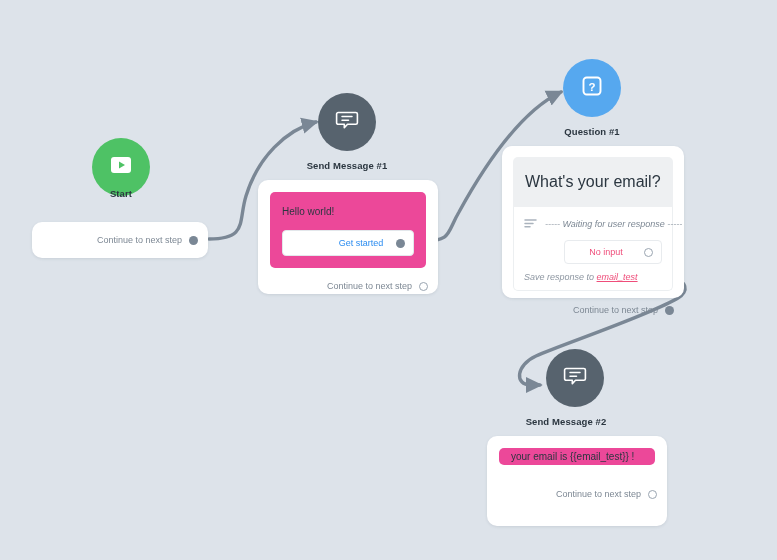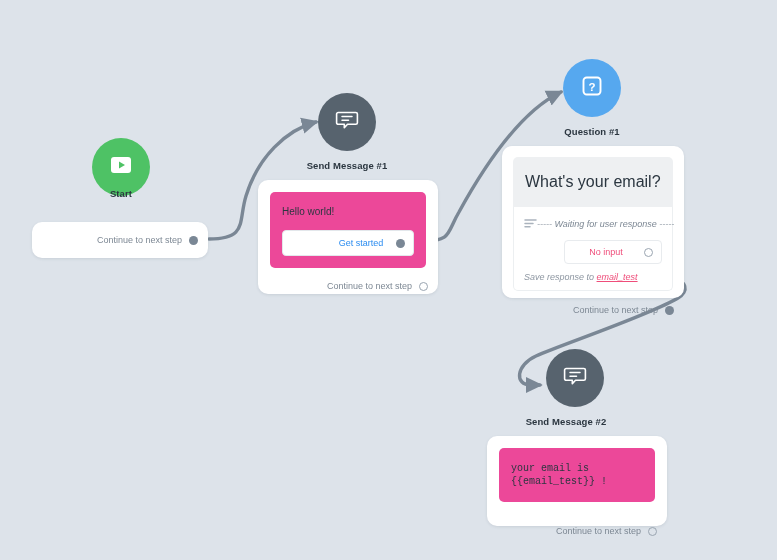--- a/index.html
+++ b/index.html
@@ -145,20 +145,21 @@
   .q-body {
     background: #ffffff;
     border: 1px solid #eceff1;
     border-top: none;
     border-radius: 0 0 5px 5px;
     padding: 8px 10px 8px 10px;
   }
   .waiting-row {
     display: flex;
     align-items: center;
+    gap: 8px;
   }
   .waiting-text {
     font-size: 9px;
     color: #7d8894;
     font-style: italic;
     white-space: nowrap;
   }
   .noinput-btn {
     margin-top: 7px;
     margin-left: auto;
@@ -301,21 +302,21 @@
         <path d="M4.2 5.5 h17.6 a1.6 1.6 0 0 1 1.6 1.6 v8.6 a1.6 1.6 0 0 1 -1.6 1.6 h-8.3
                  l-3.2 3.4 v-3.4 h-6.1 a1.6 1.6 0 0 1 -1.6 -1.6 v-8.6 a1.6 1.6 0 0 1 1.6 -1.6 z" fill="none" stroke="#ffffff" stroke-width="1.6" stroke-linejoin="round"></path>
         <line x1="8" y1="9.6" x2="18" y2="9.6" stroke="#ffffff" stroke-width="1.5" stroke-linecap="round"></line>
         <line x1="8" y1="13.2" x2="14.5" y2="13.2" stroke="#ffffff" stroke-width="1.5" stroke-linecap="round"></line>
       </svg>
     </span>
   </div>
   <div class="node-title" style="left:506px; top:416px; width:120px;">Send Message #2</div>
 
   <div class="card" style="left:487px; top:436px; width:180px; height:90px;">
-    <div class="bubble" style="margin:12px 12px 18px 12px; padding:14px 12px;font-family:Liberation Mono, monospace;">
+    <div class="bubble" style="margin:12px 12px 18px 12px; padding:2px 12px;">
       <div class="bubble-text">your email is {{email_test}} !</div>
     </div>
     <div class="continue-row" style="margin-top:9px;">
       <span class="label">Continue to next step</span>
       <span class="dot hollow"></span>
     </div>
   </div>
 
 </div>
 

